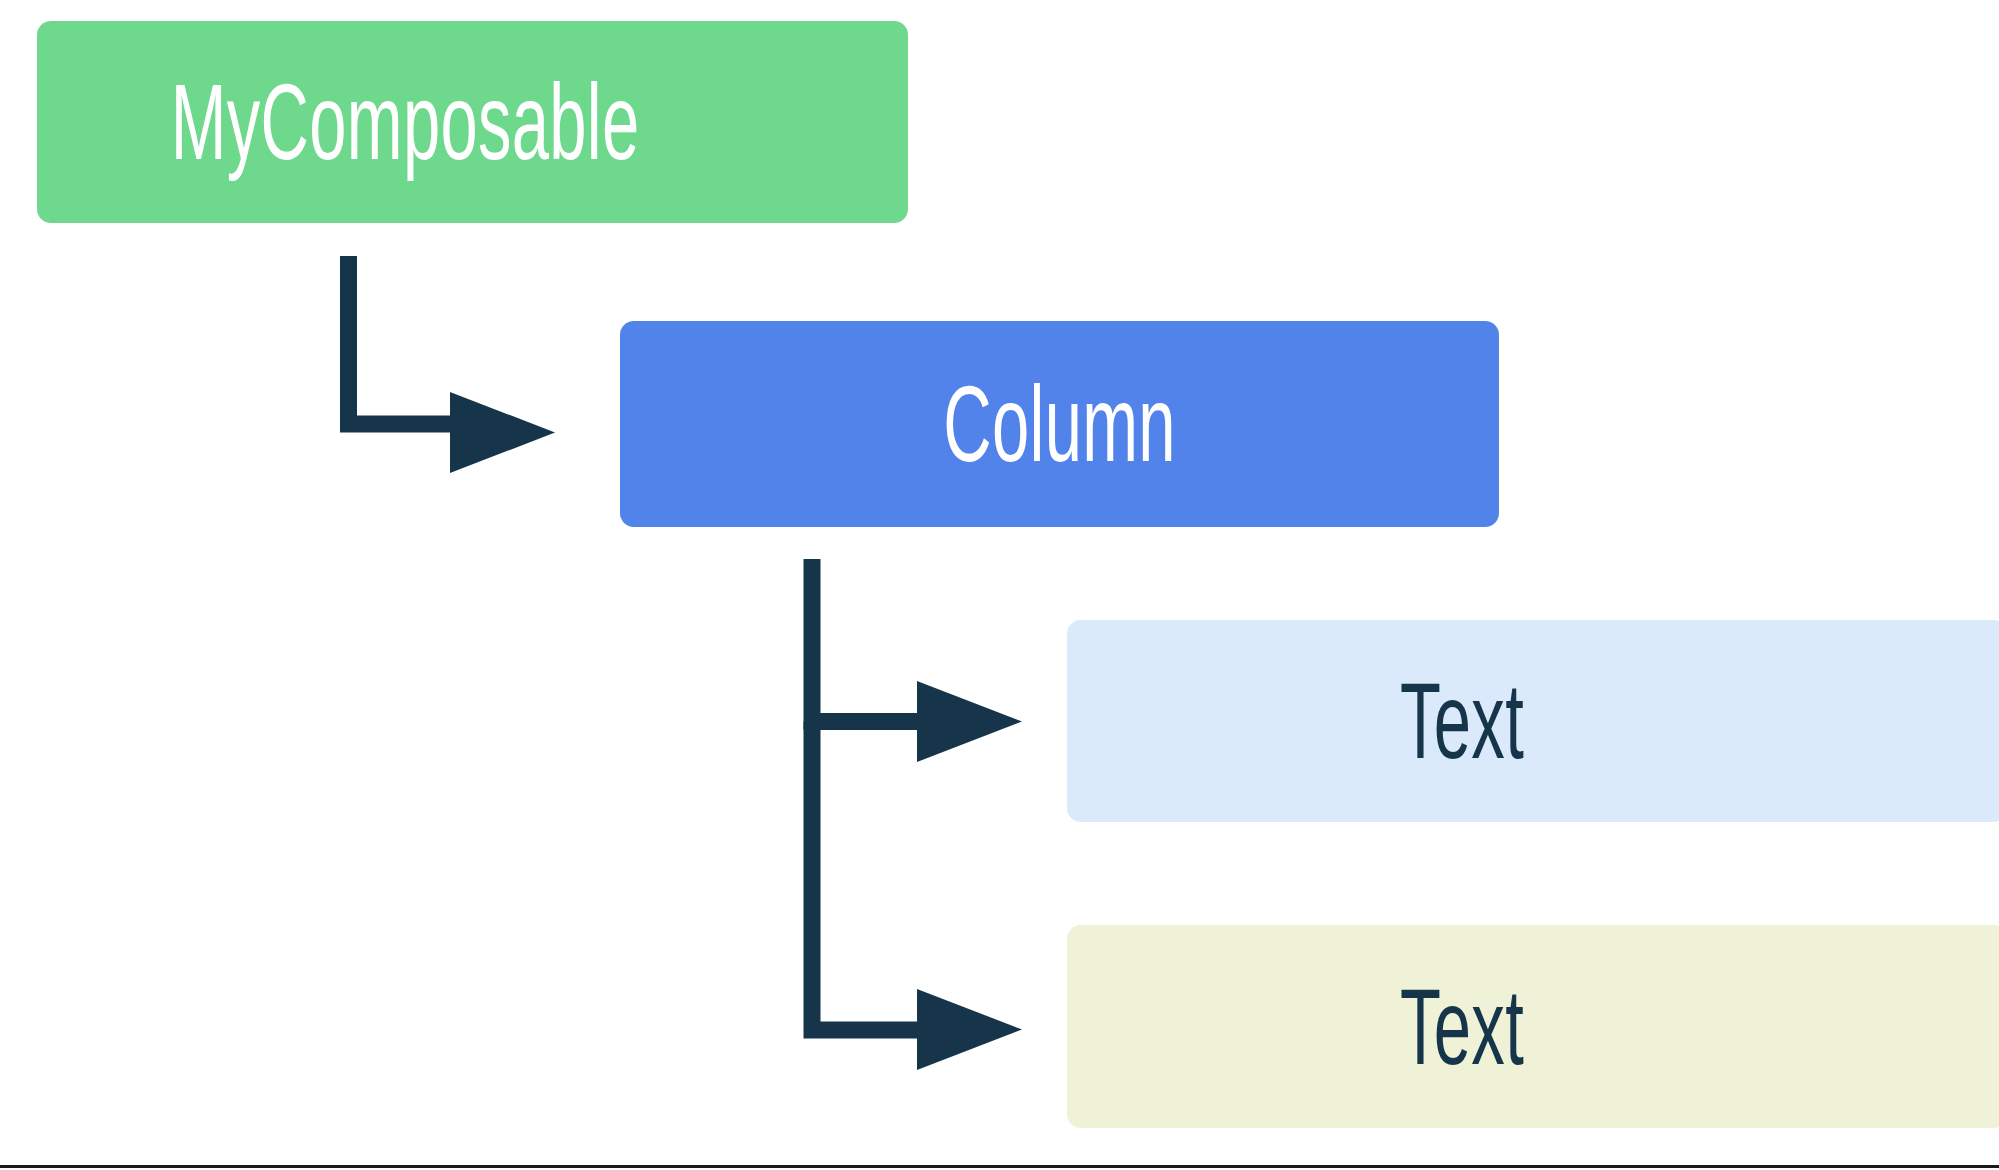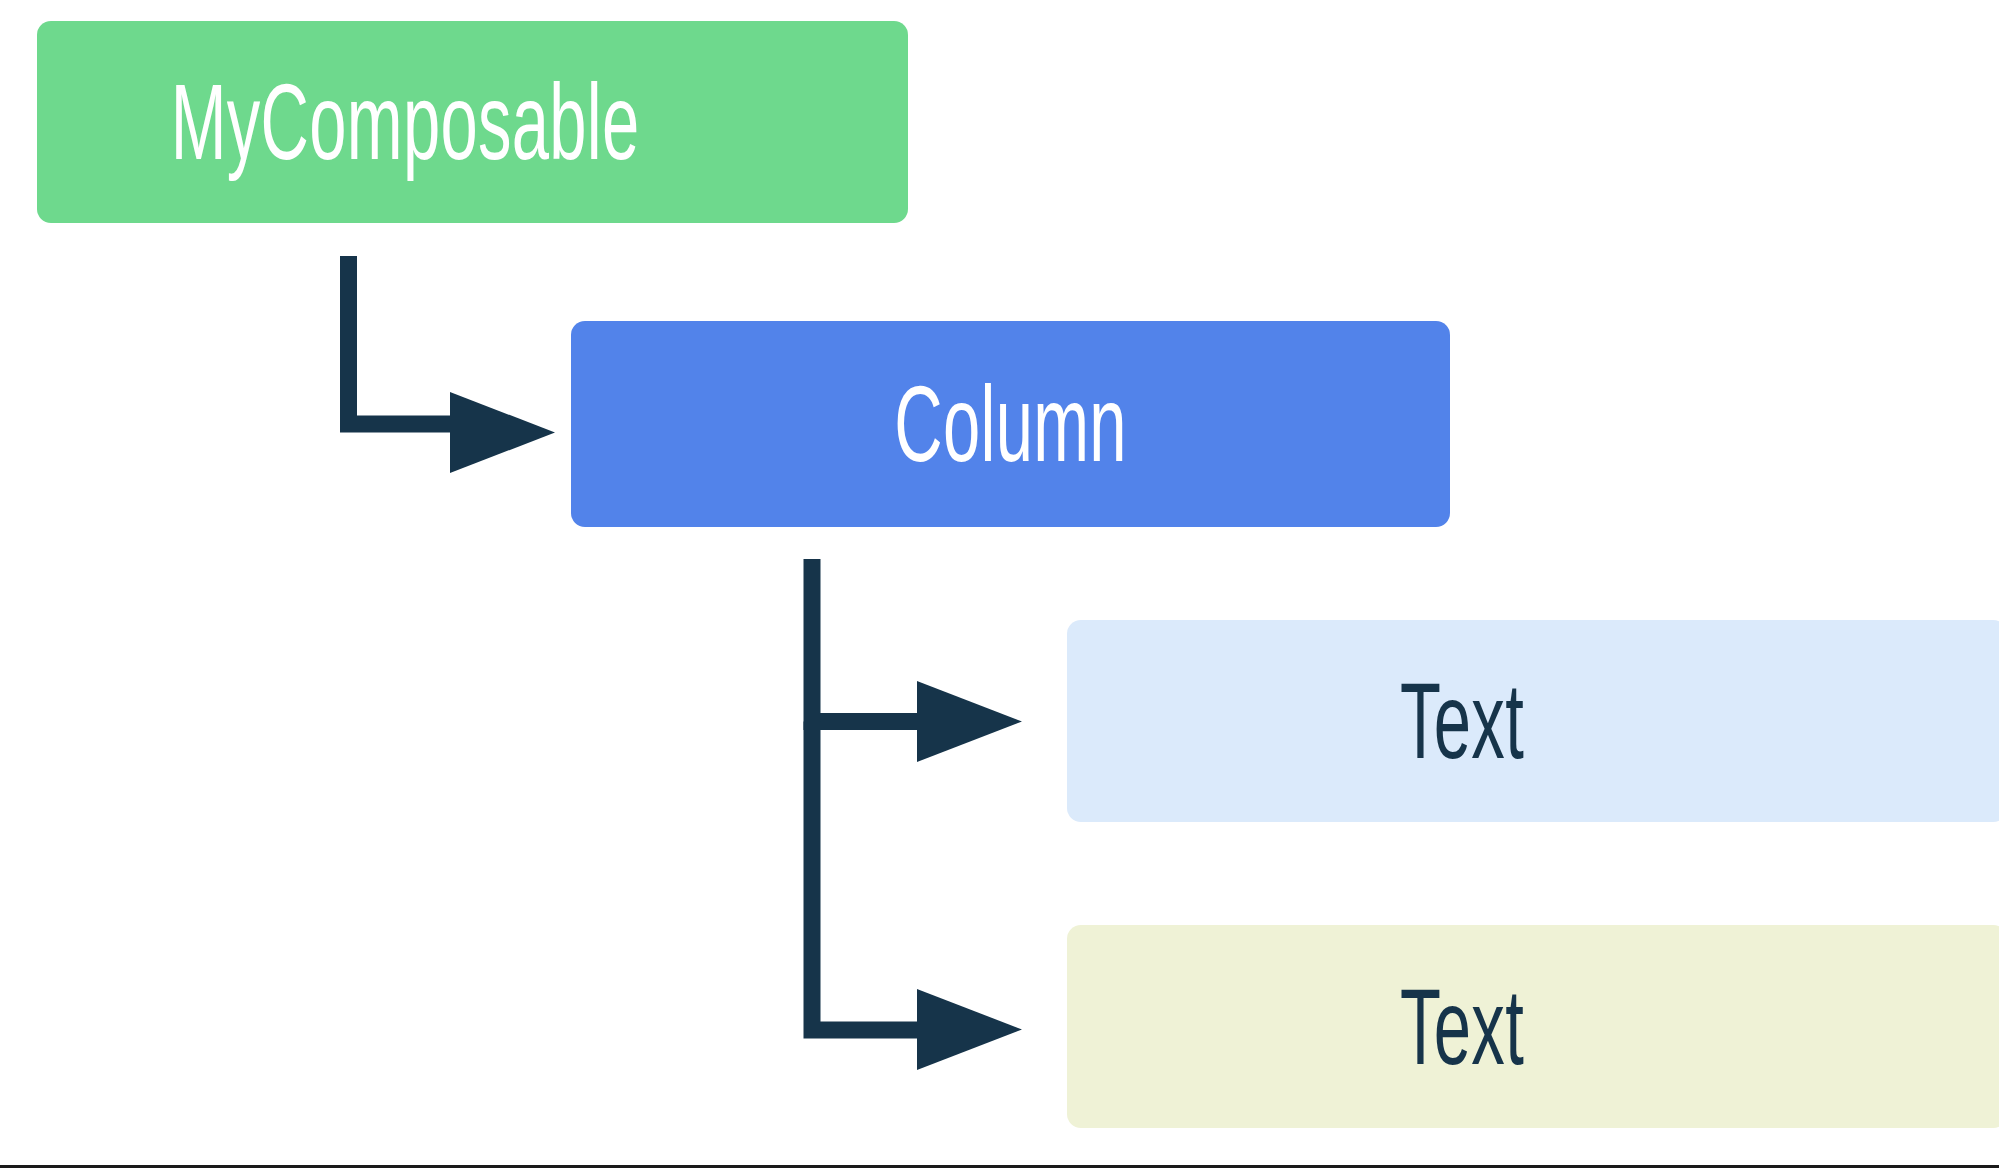--- a/index.html
+++ b/index.html
@@ -56,21 +56,21 @@
     background: #6ed98d;
   }
   #node-root .node-label {
     color: #ffffff;
     font-size: 108px;
     margin-left: -135px;
   }
 
   
   #node-column {
-    left: 571px;
+    left: 620px;
     top: 321px;
     width: 879px;
     height: 206px;
     background: #5283ea;
   }
   #node-column .node-label {
     color: #ffffff;
     font-size: 108px;
   }
 

